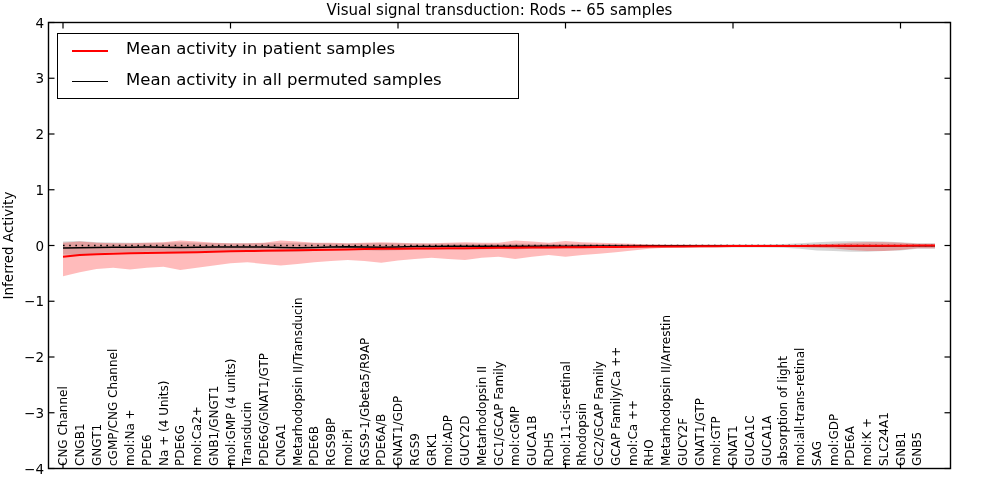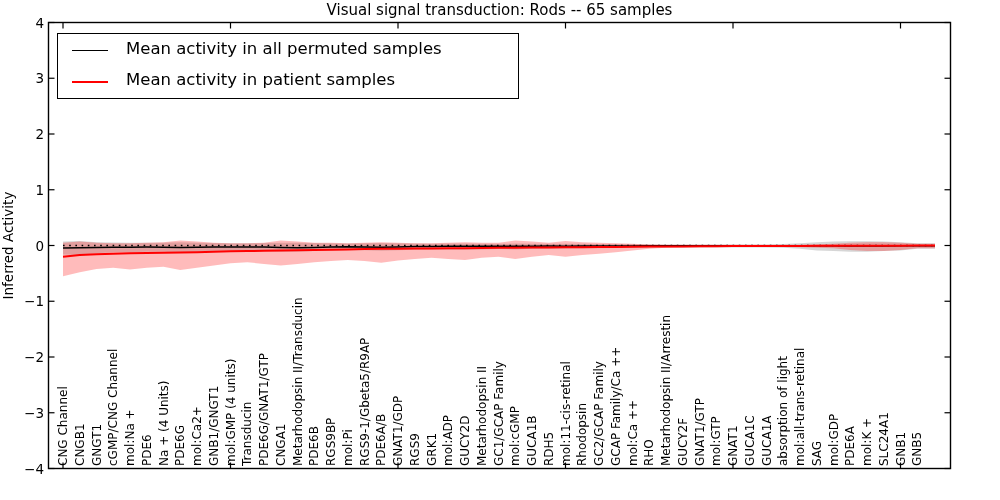--- a/index.html
+++ b/index.html
@@ -60,26 +60,26 @@
       <line x1="733" y1="468.5" x2="733" y2="462.5" stroke="#000" stroke-width="1.2"></line>
       <line x1="900.5" y1="22.5" x2="900.5" y2="28.5" stroke="#000" stroke-width="1.2"></line>
       <line x1="900.5" y1="468.5" x2="900.5" y2="462.5" stroke="#000" stroke-width="1.2"></line>
     </svg>
 
   <div class="title">Visual signal transduction: Rods -- 65 samples</div>
   <div class="ylabel">Inferred Activity</div>
 
   <div class="legend">
     <div class="legend-row">
+      <div class="legend-line" id="legend-line-1" style="border-top-color: rgb(255, 0, 0); border-top-width: 2px;"></div>
+      <div class="legend-text">Mean activity in patient samples</div>
+    </div>
+    <div class="legend-row">
       <div class="legend-line" id="legend-line-0" style="border-top-color: rgb(0, 0, 0); border-top-width: 1.5px;"></div>
       <div class="legend-text">Mean activity in all permuted samples</div>
-    </div>
-    <div class="legend-row">
-      <div class="legend-line" id="legend-line-1" style="border-top-color: rgb(255, 0, 0); border-top-width: 2px;"></div>
-      <div class="legend-text">Mean activity in patient samples</div>
     </div>
   </div>
 
   <div id="ytick-labels">
       <div class="ytick-label" style="left: 4px; top: 14.5px;">4</div>
       <div class="ytick-label" style="left: 4px; top: 70.25px;">3</div>
       <div class="ytick-label" style="left: 4px; top: 126px;">2</div>
       <div class="ytick-label" style="left: 4px; top: 181.75px;">1</div>
       <div class="ytick-label" style="left: 4px; top: 237.5px;">0</div>
       <div class="ytick-label" style="left: 4px; top: 293.25px;">−1</div>

